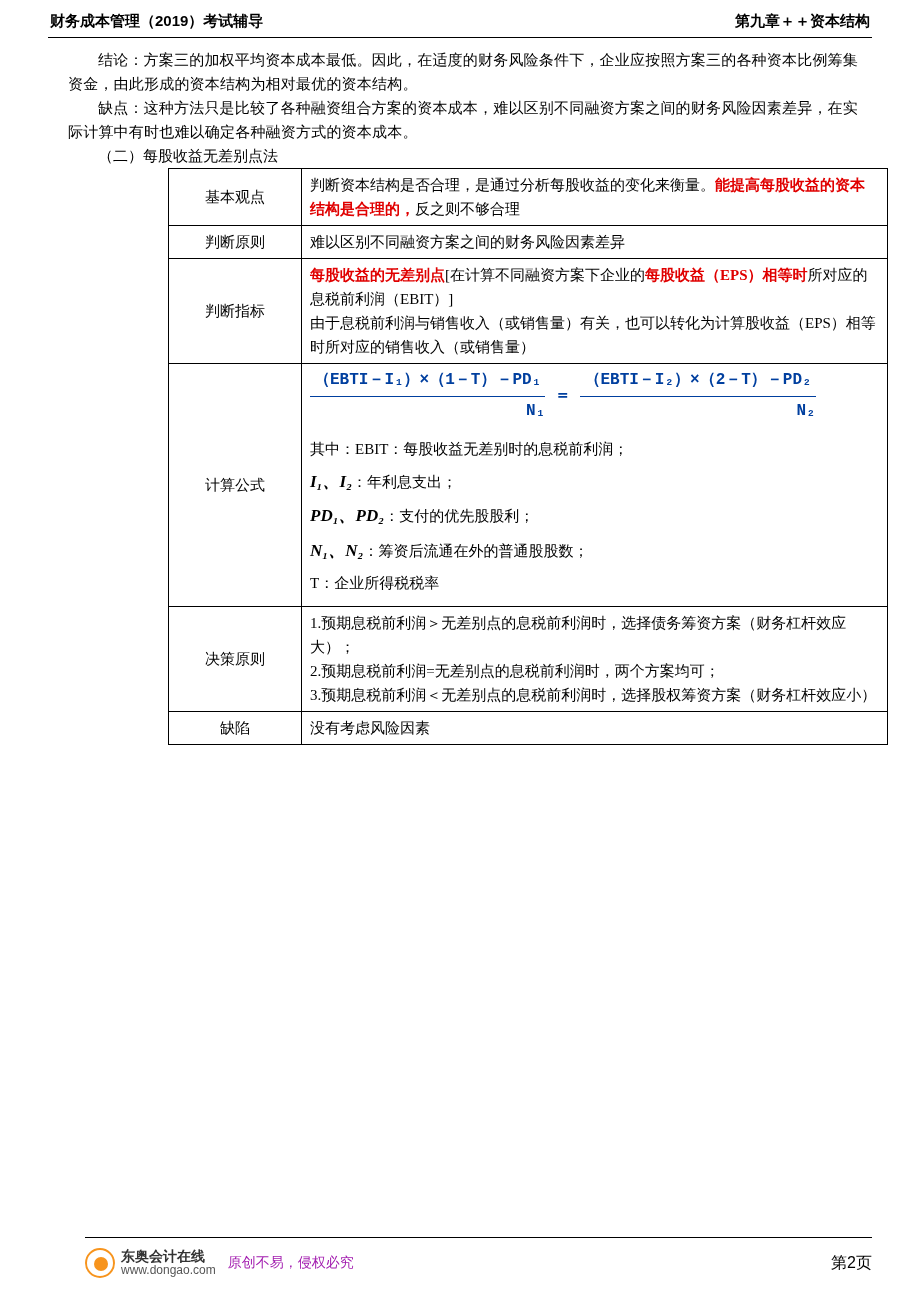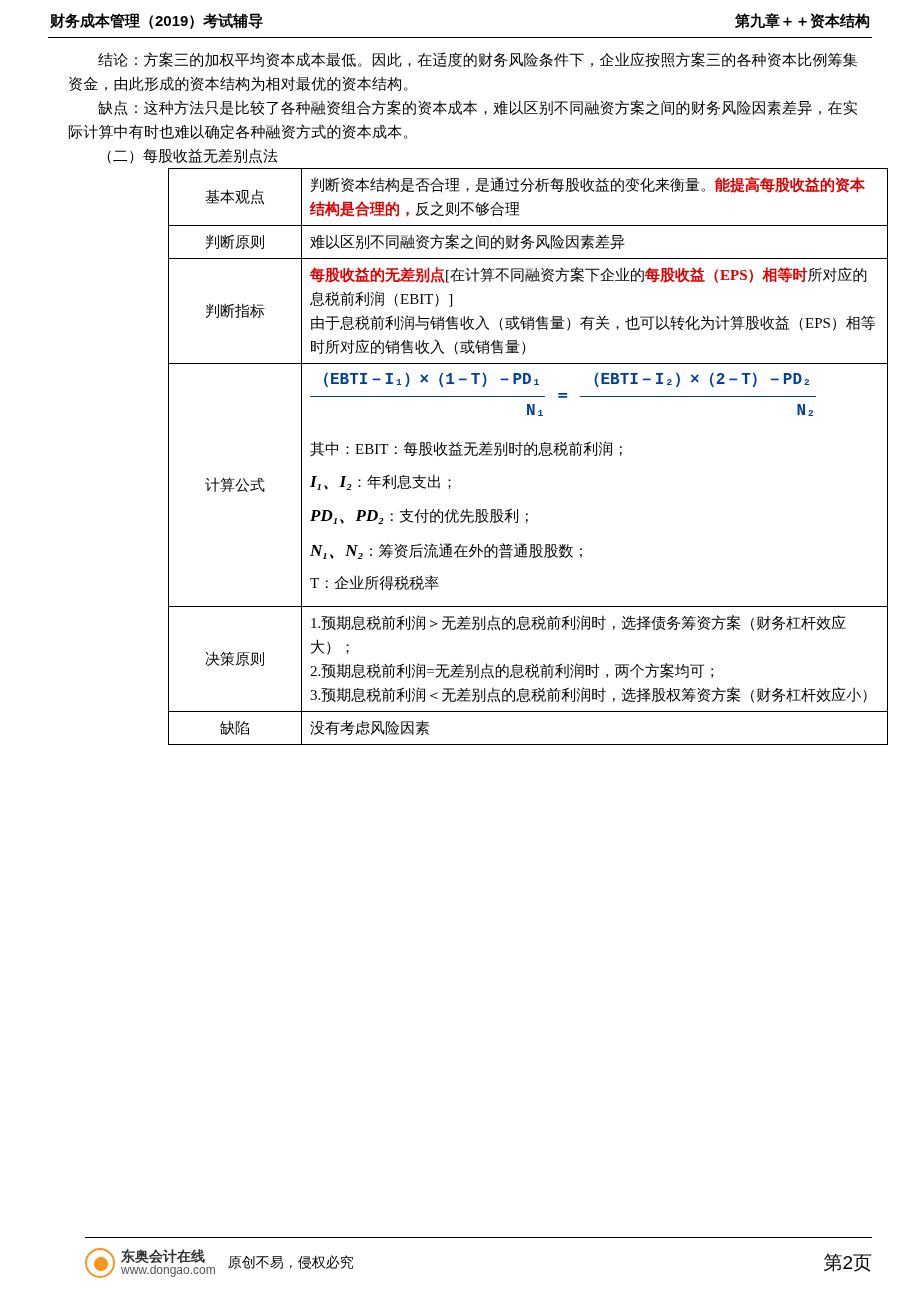--- a/index.html
+++ b/index.html
@@ -110,22 +110,22 @@
     .logo-circle::after {
       content: ""; position: absolute;
       width: 14px; height: 14px;
       background: #f7941d;
       border-radius: 50%;
       top: 7px; left: 7px;
     }
     .logo-text { line-height: 1.05; }
     .logo-cn { font-family: "Microsoft YaHei", sans-serif; font-weight: bold; font-size: 14px; color: #333; }
     .logo-url { font-size: 12px; color: #555; font-family: Arial, sans-serif; }
-    .copyright { font-family: "Microsoft YaHei", sans-serif; font-size: 14px; color: #000000; margin-left: 12px; }
-    .page-num { font-family: "Microsoft YaHei", sans-serif; font-size: 19px; }
+    .copyright { font-family: "Microsoft YaHei", sans-serif; font-size: 14px; color: #a21caf; margin-left: 12px; }
+    .page-num { font-family: "Microsoft YaHei", sans-serif; font-size: 16px; }
   </style>
 </head>
 <body>
 
 <div class="page-header">
   <span>财务成本管理（2019）考试辅导</span>
   <span>第九章＋＋资本结构</span>
 </div>
 <div class="header-underline"></div>
 

